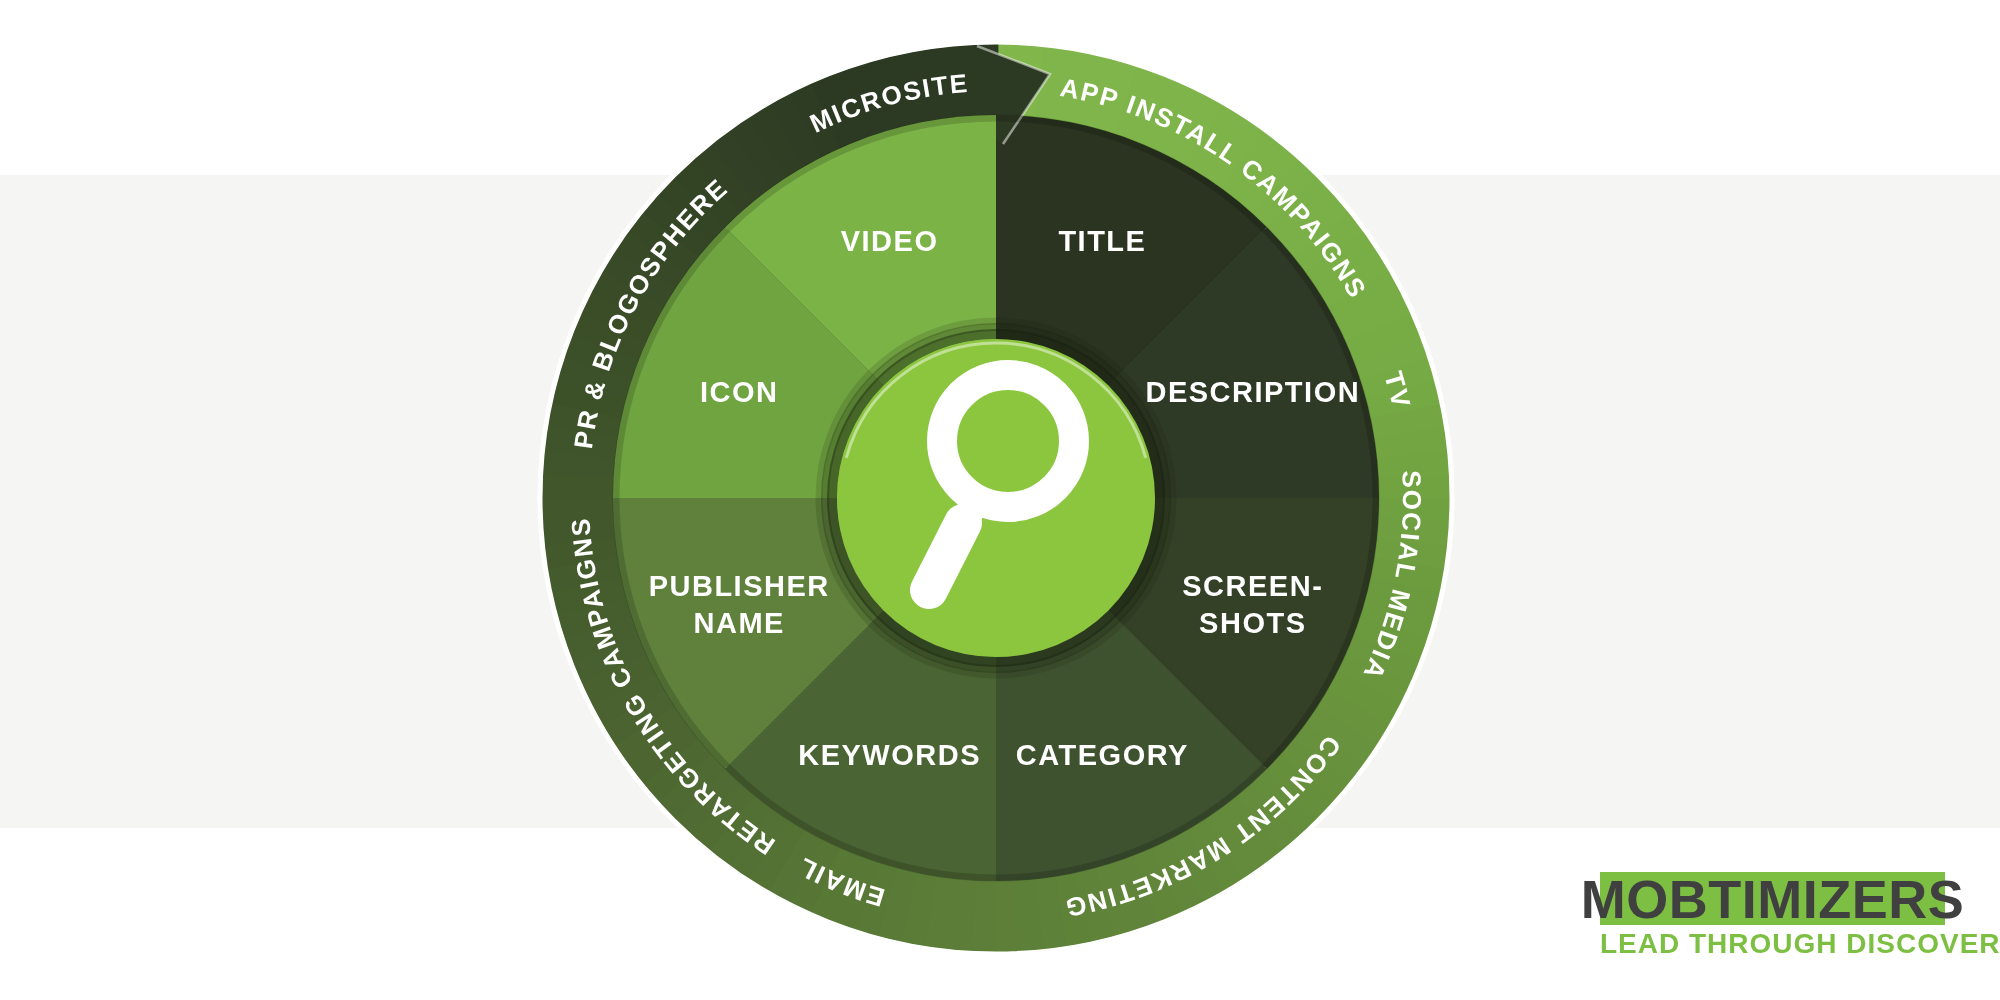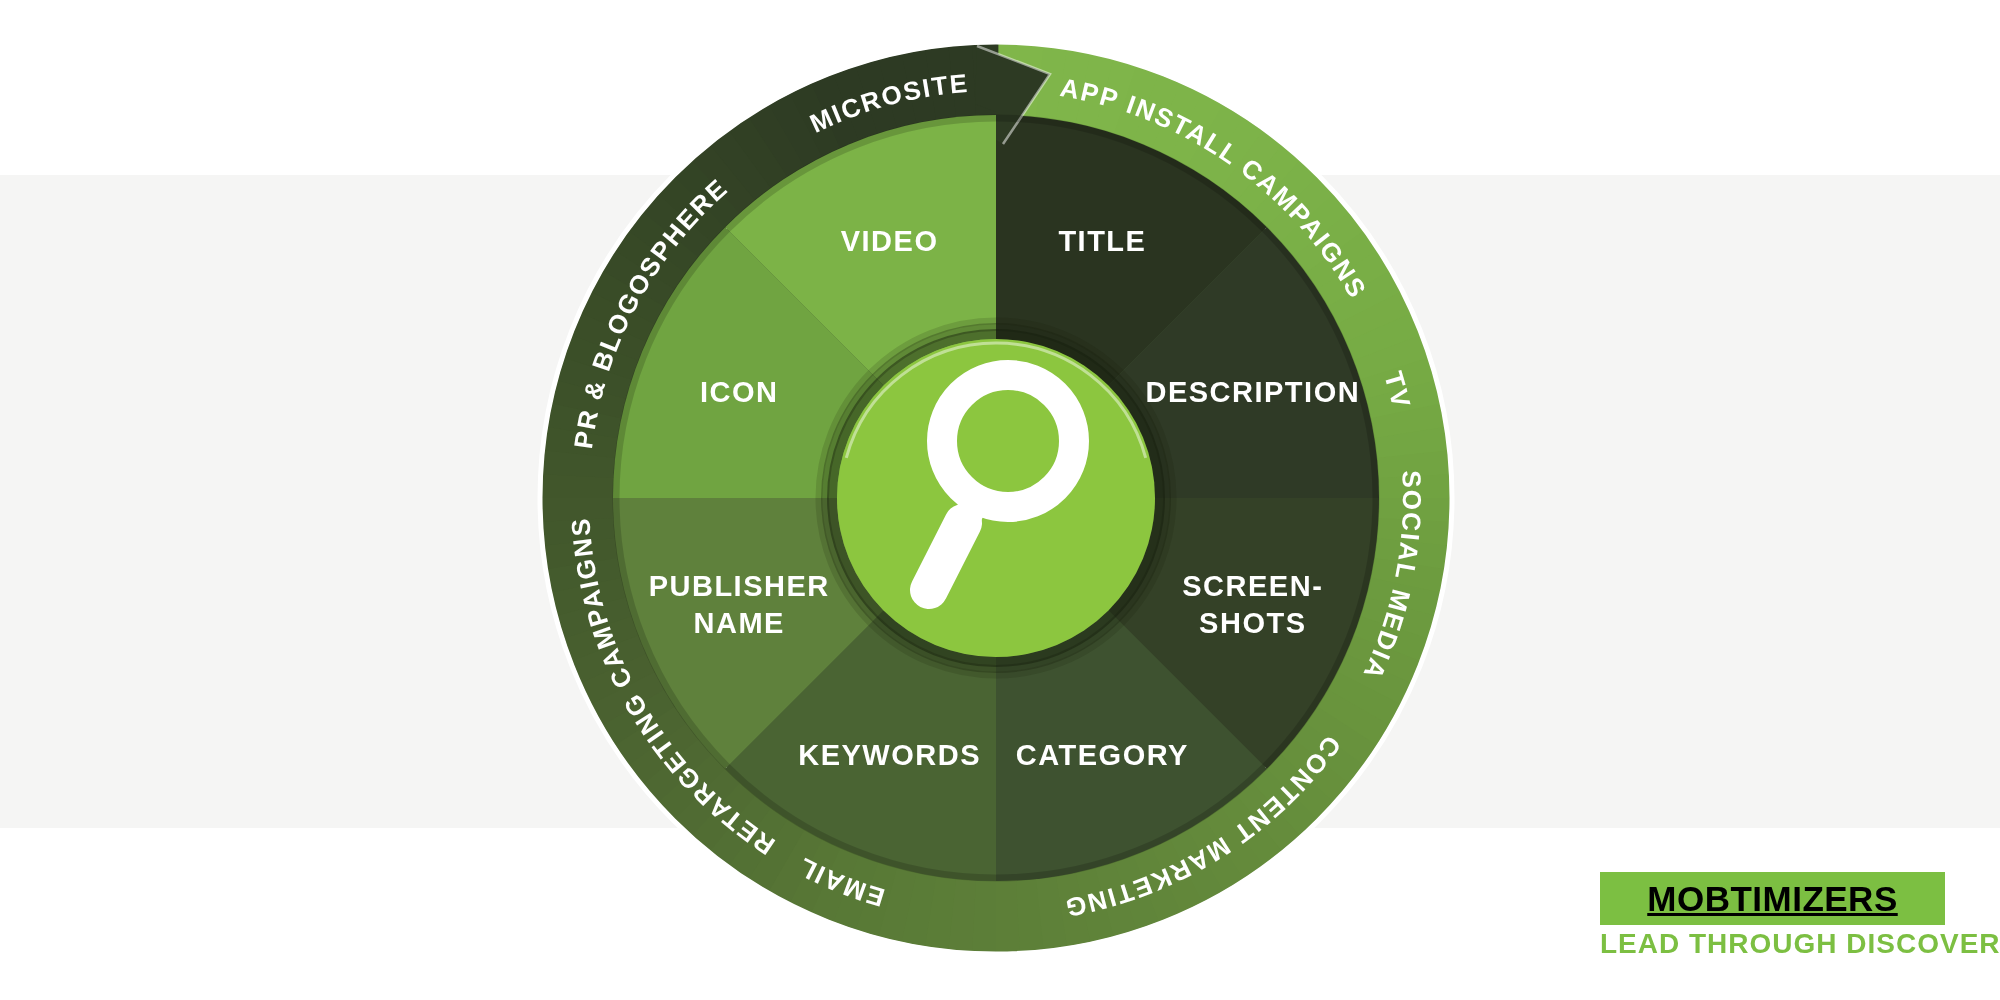--- a/index.html
+++ b/index.html
@@ -3,21 +3,21 @@
 <meta charset="utf-8">
 <style>
   html,body{margin:0;padding:0;background:#ffffff;}
   #canvas{position:relative;width:2000px;height:1000px;overflow:hidden;background:#ffffff;font-family:"Liberation Sans",sans-serif;}
   .band{position:absolute;left:0;top:175px;width:2000px;height:653px;background:#f5f5f4;}
   svg{position:absolute;left:0;top:0;}
   .ring-label{font-family:"Liberation Sans",sans-serif;font-weight:bold;font-size:26px;fill:#ffffff;letter-spacing:2.2px;}
   .inner-label{font-family:"Liberation Sans",sans-serif;font-weight:bold;font-size:29px;fill:#ffffff;letter-spacing:1.5px;}
   .logo{position:absolute;left:1600px;top:872px;width:345px;text-align:center;}
   .logo-box{background:#7cbf42;height:53px;display:flex;align-items:center;justify-content:center;}
-  .logo-text{color:#000000;font-weight:bold;font-size:35px;letter-spacing:0.5px;text-decoration:underline;}
+  .logo-text{color:#404040;font-weight:bold;font-size:54px;letter-spacing:0.5px;}
   .logo-tagline{color:#7cbf42;font-weight:bold;font-size:28px;margin-top:3px;letter-spacing:1px;white-space:nowrap;}
 </style>
 </head>
 <body>
 
 <div id="canvas">
   <div class="band"></div>
 
   <svg width="2000" height="1000" viewBox="0 0 2000 1000">
     <defs>

